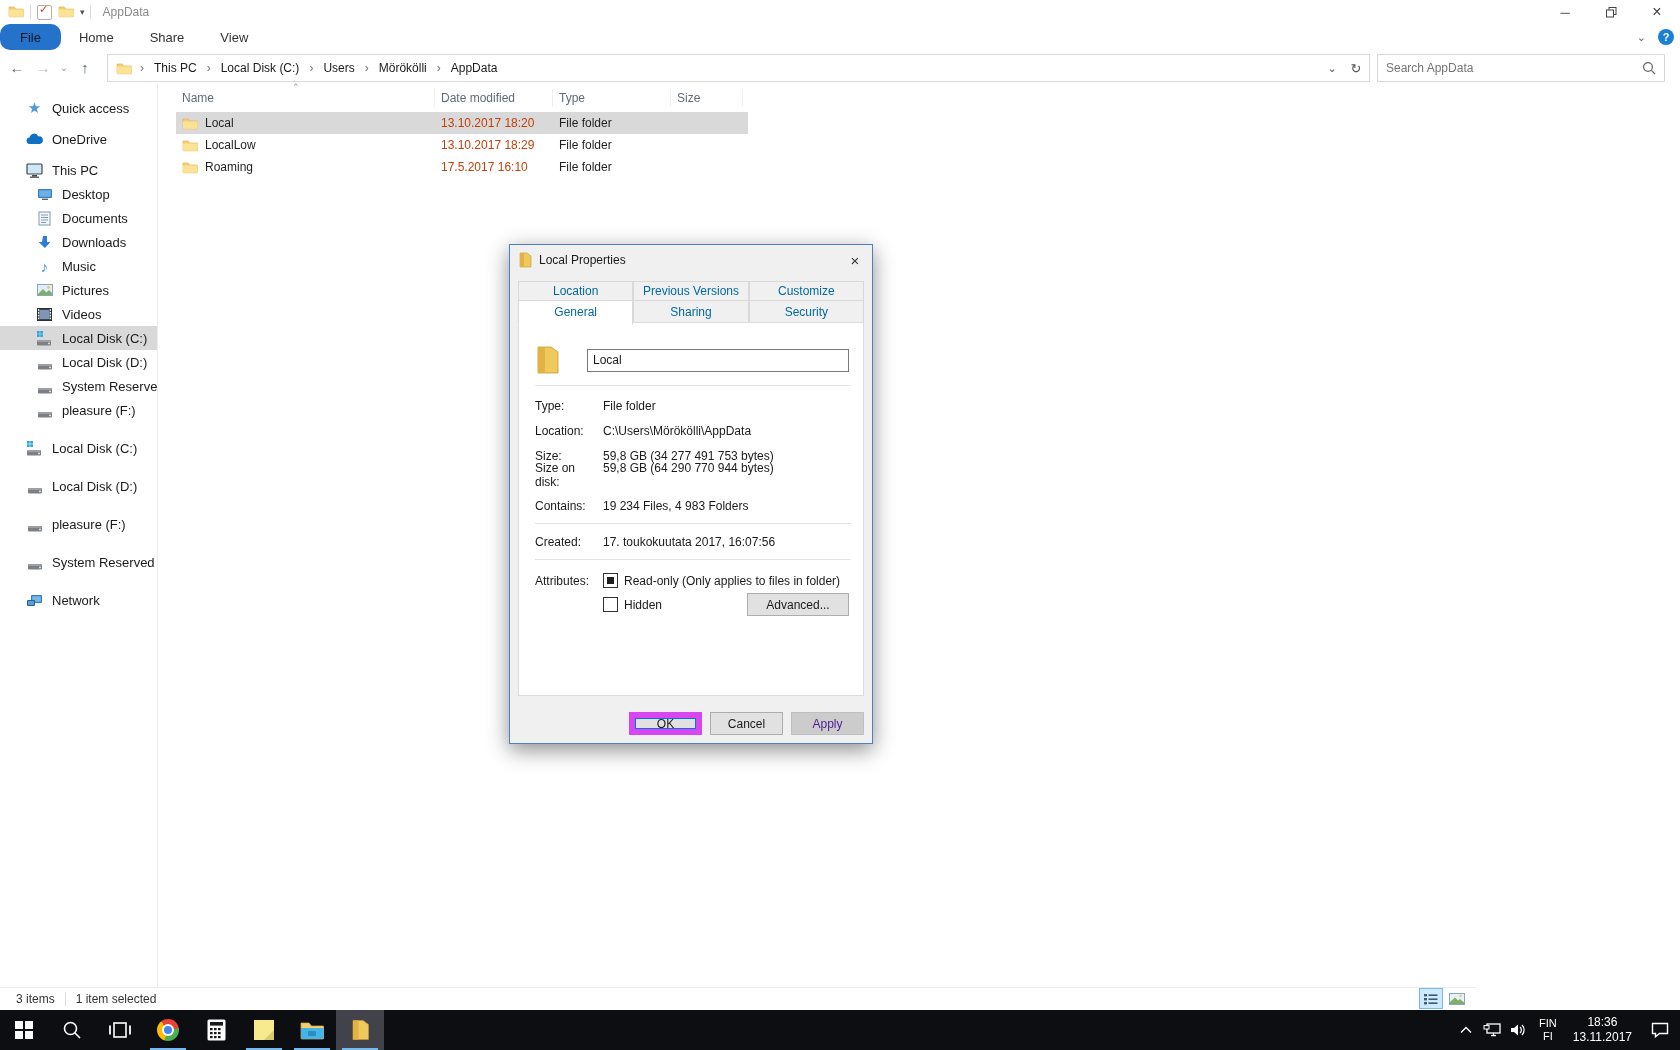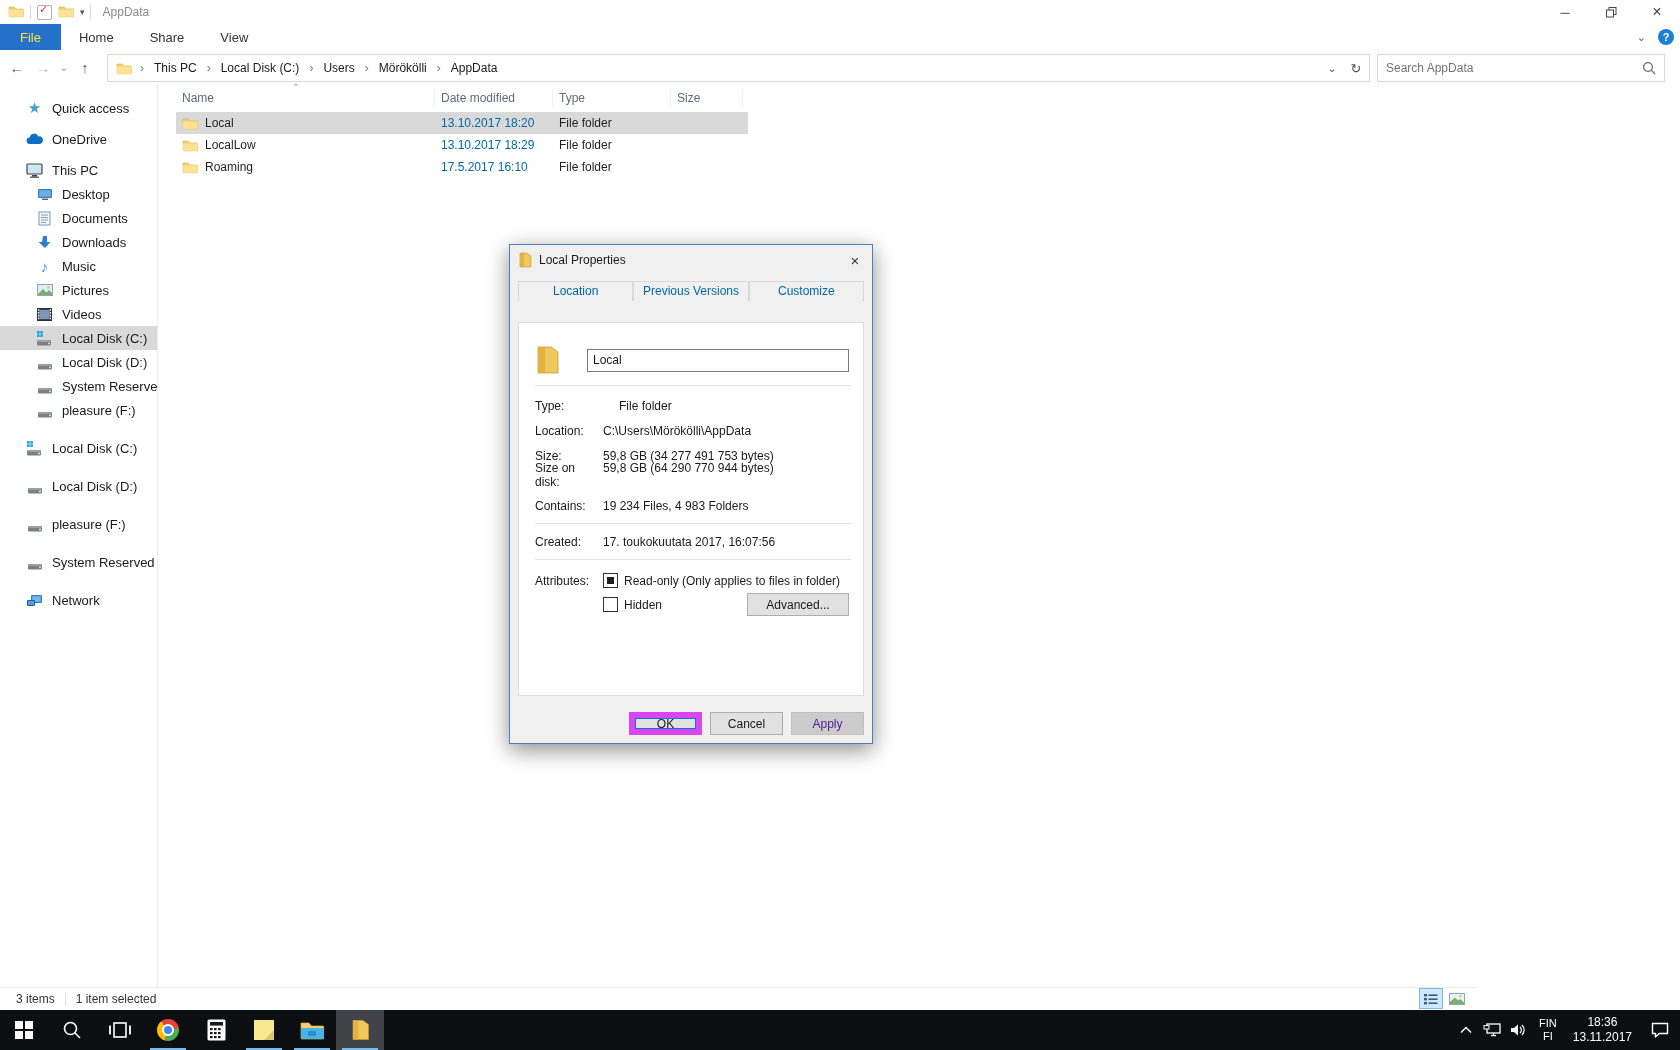--- a/index.html
+++ b/index.html
@@ -13,21 +13,21 @@
   .win-title{color:#8a8a8a;font-size:12px;margin-left:6px;}
   .win-controls{position:absolute;right:0;top:0;display:flex;height:24px;}
   .win-btn{width:46px;height:24px;display:flex;align-items:center;justify-content:center;font-size:13px;color:#444;}
   .chk-icon{width:13px;height:13px;border:1px solid #b0b0b0;background:#fff;position:relative;border-radius:2px;}
   .chk-icon:after{content:"✓";position:absolute;left:1px;top:-3px;color:#c0392b;font-size:11px;}
   .qat-drop{font-size:9px;color:#555;letter-spacing:-1px;}
 
   
   .menubar{position:absolute;left:0;top:24px;width:1680px;height:26px;background:#fff;border-bottom:1px solid #e5e5e5;display:flex;align-items:stretch;font-size:13px;}
   .mtab{display:flex;align-items:center;justify-content:center;padding:0 18px;color:#333;}
-  .mtab.active{background:#2572cb;color:#fde047;padding:0 20px;}
+  .mtab.active{background:#2572cb;color:#0f172a;padding:0 20px;border-radius:10px;}
   .ribbon-right{position:absolute;right:6px;top:24px;height:26px;display:flex;align-items:center;gap:12px;}
   .ribbon-collapse{color:#666;font-size:11px;}
   .help-dot{width:16px;height:16px;border-radius:50%;background:#1b7fd4;color:#fff;font-size:11px;font-weight:bold;display:flex;align-items:center;justify-content:center;}
 
   
   .navrow{position:absolute;left:0;top:50px;width:1680px;height:34px;background:#fff;border-bottom:1px solid #e5e5e5;display:flex;align-items:center;}
   .nav-ico{font-size:15px;color:#5a6b7b;width:26px;text-align:center;}
   .nav-ico.dim{color:#b9bcbf;}
   .nav-small{font-size:10px;color:#9aa0a6;width:16px;text-align:center;}
   .addressbox{position:absolute;left:107px;top:4px;width:1236px;height:26px;border:1px solid #d9d9d9;background:#fff;display:flex;align-items:center;font-size:12px;}
@@ -54,21 +54,21 @@
   
   .filearea{position:absolute;left:158px;top:84px;right:0;bottom:62px;background:#fff;}
   .cols{position:absolute;top:0;left:18px;height:28px;display:flex;align-items:center;font-size:12px;color:#5f6b7a;}
   .col{box-sizing:border-box;padding-left:6px;border-right:1px solid #f0f0f0;height:18px;display:flex;align-items:center;position:relative;}
   .sort-caret{position:absolute;top:-7px;left:116px;color:#8a949e;font-size:9px;}
   .rows{position:absolute;top:28px;left:18px;right:0;}
   .frow{display:flex;align-items:center;height:22px;font-size:12px;color:#1f1f1f;width:572px;}
   .frow.sel{background:#d9d9d9;}
   .fcell{box-sizing:border-box;padding-left:6px;overflow:hidden;white-space:nowrap;}
   .fname{display:flex;align-items:center;gap:7px;}
-  .date-col{color:#0369a1;}
+  .date-col{color:#c2410c;}
 
   
   .statusbar{position:absolute;left:0;bottom:40px;width:1476px;height:22px;background:#fff;border-top:1px solid #ececec;display:flex;align-items:center;font-size:12px;color:#333;}
   .sb-sep{width:1px;height:14px;background:#dcdcdc;margin:0 10px;}
   .sb-views{position:absolute;right:8px;top:1px;display:flex;gap:4px;}
   .viewbtn{width:22px;height:19px;display:flex;align-items:center;justify-content:center;}
   .viewbtn.active{background:#cde8ff;outline:1px solid #7ab8e8;}
 
   
   .taskbar{position:absolute;left:0;bottom:0;width:1680px;height:40px;background:#0d0e12;display:flex;align-items:stretch;}
@@ -442,34 +442,39 @@
       </svg>
       <span>Local Properties</span>
     </div>
     <div class="dlg-close">×</div>
 
     <div class="tabsrow tabs-back">
       <div class="dtab">Location</div>
       <div class="dtab">Previous Versions</div>
       <div class="dtab">Customize</div>
     </div>
+    <div class="tabsrow tabs-front">
+      <div class="dtab active">General</div>
+      <div class="dtab">Sharing</div>
+      <div class="dtab">Security</div>
+    </div>
 
     <div class="page">
       <div class="nameline">
         <svg width="26" height="30" viewBox="0 0 26 30">
           <path d="M3 2 h13 l7 5 v21 H3 Z" fill="#f0c95c" stroke="#c89a33" stroke-width=".8"></path>
           <path d="M3 2 h7 v26 H3 Z" fill="#e2b243"></path>
         </svg>
         <div class="namebox">
           <span>Local</span>
         </div>
       </div>
       <div class="hsep" style="top:62px;"></div>
 
-      <div class="fieldrow" style="top:76px;gap:16px;">
+      <div class="fieldrow" style="top:76px;">
         <span class="flabel">Type:</span>
         <span class="fvalue">File folder</span>
       </div>
       <div class="fieldrow" style="top:101px;">
         <span class="flabel">Location:</span>
         <span class="fvalue">C:\Users\Mörökölli\AppData</span>
       </div>
       <div class="fieldrow" style="top:126px;">
         <span class="flabel">Size:</span>
         <span class="fvalue">59,8 GB (34 277 491 753 bytes)</span>

